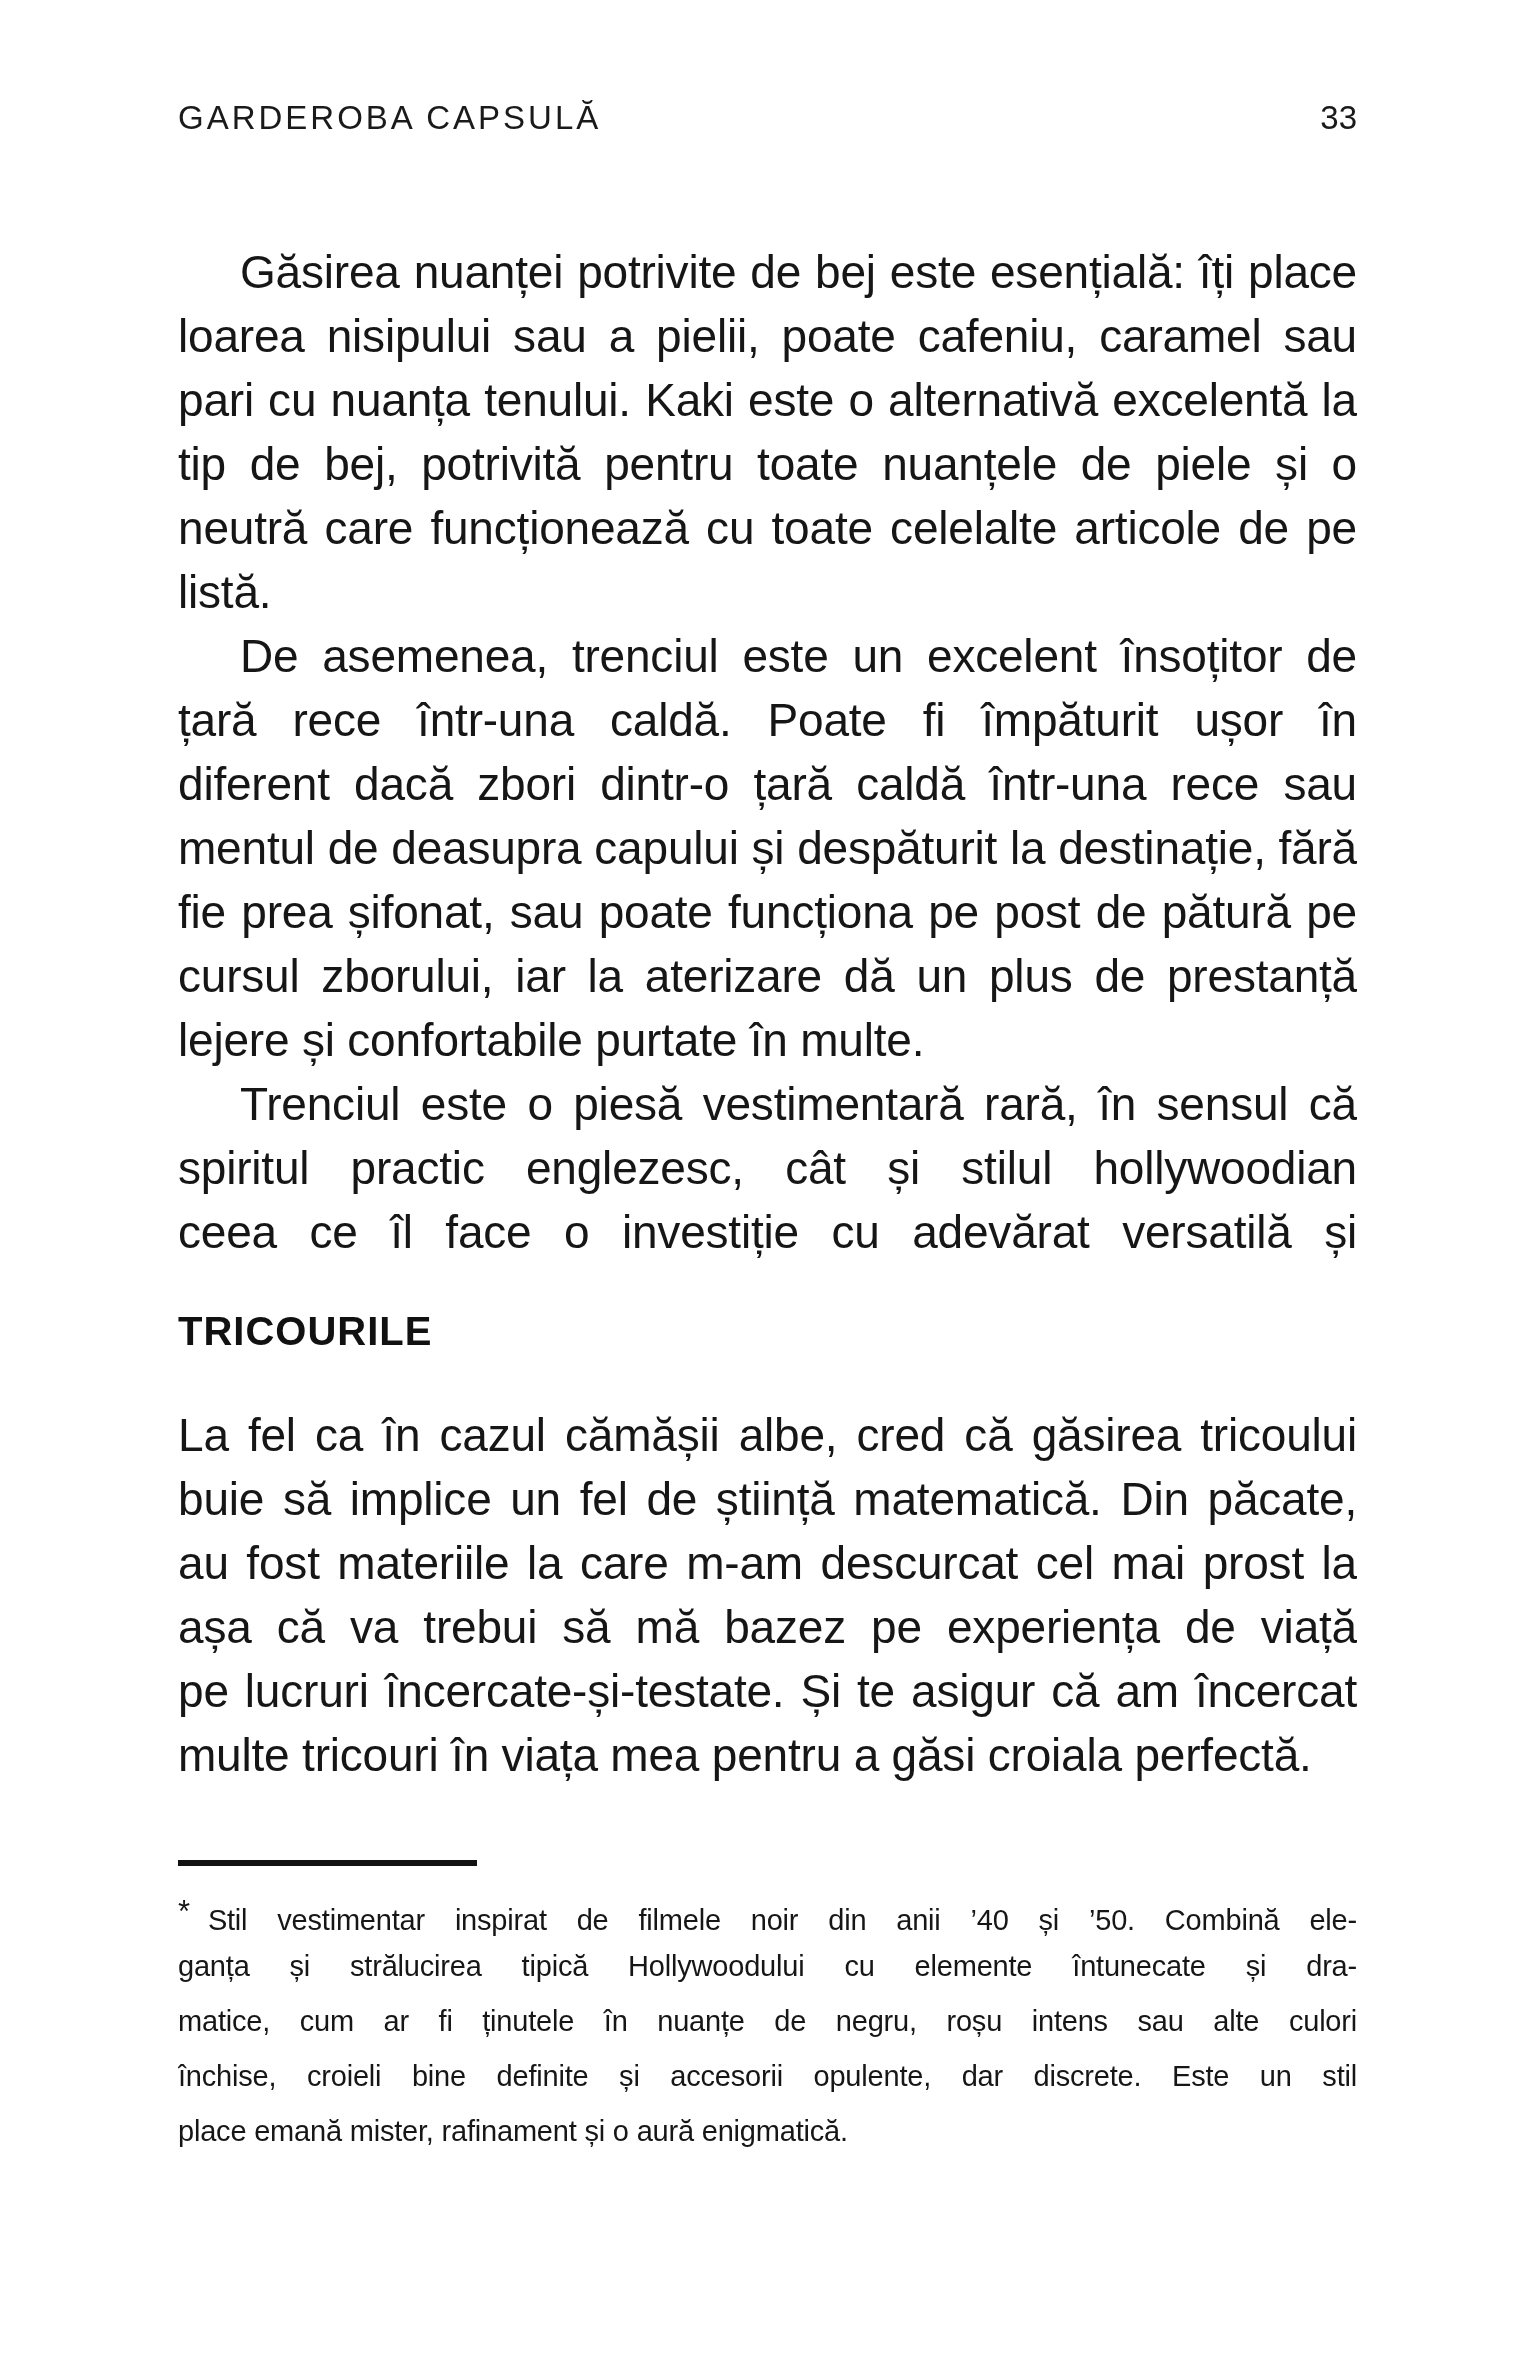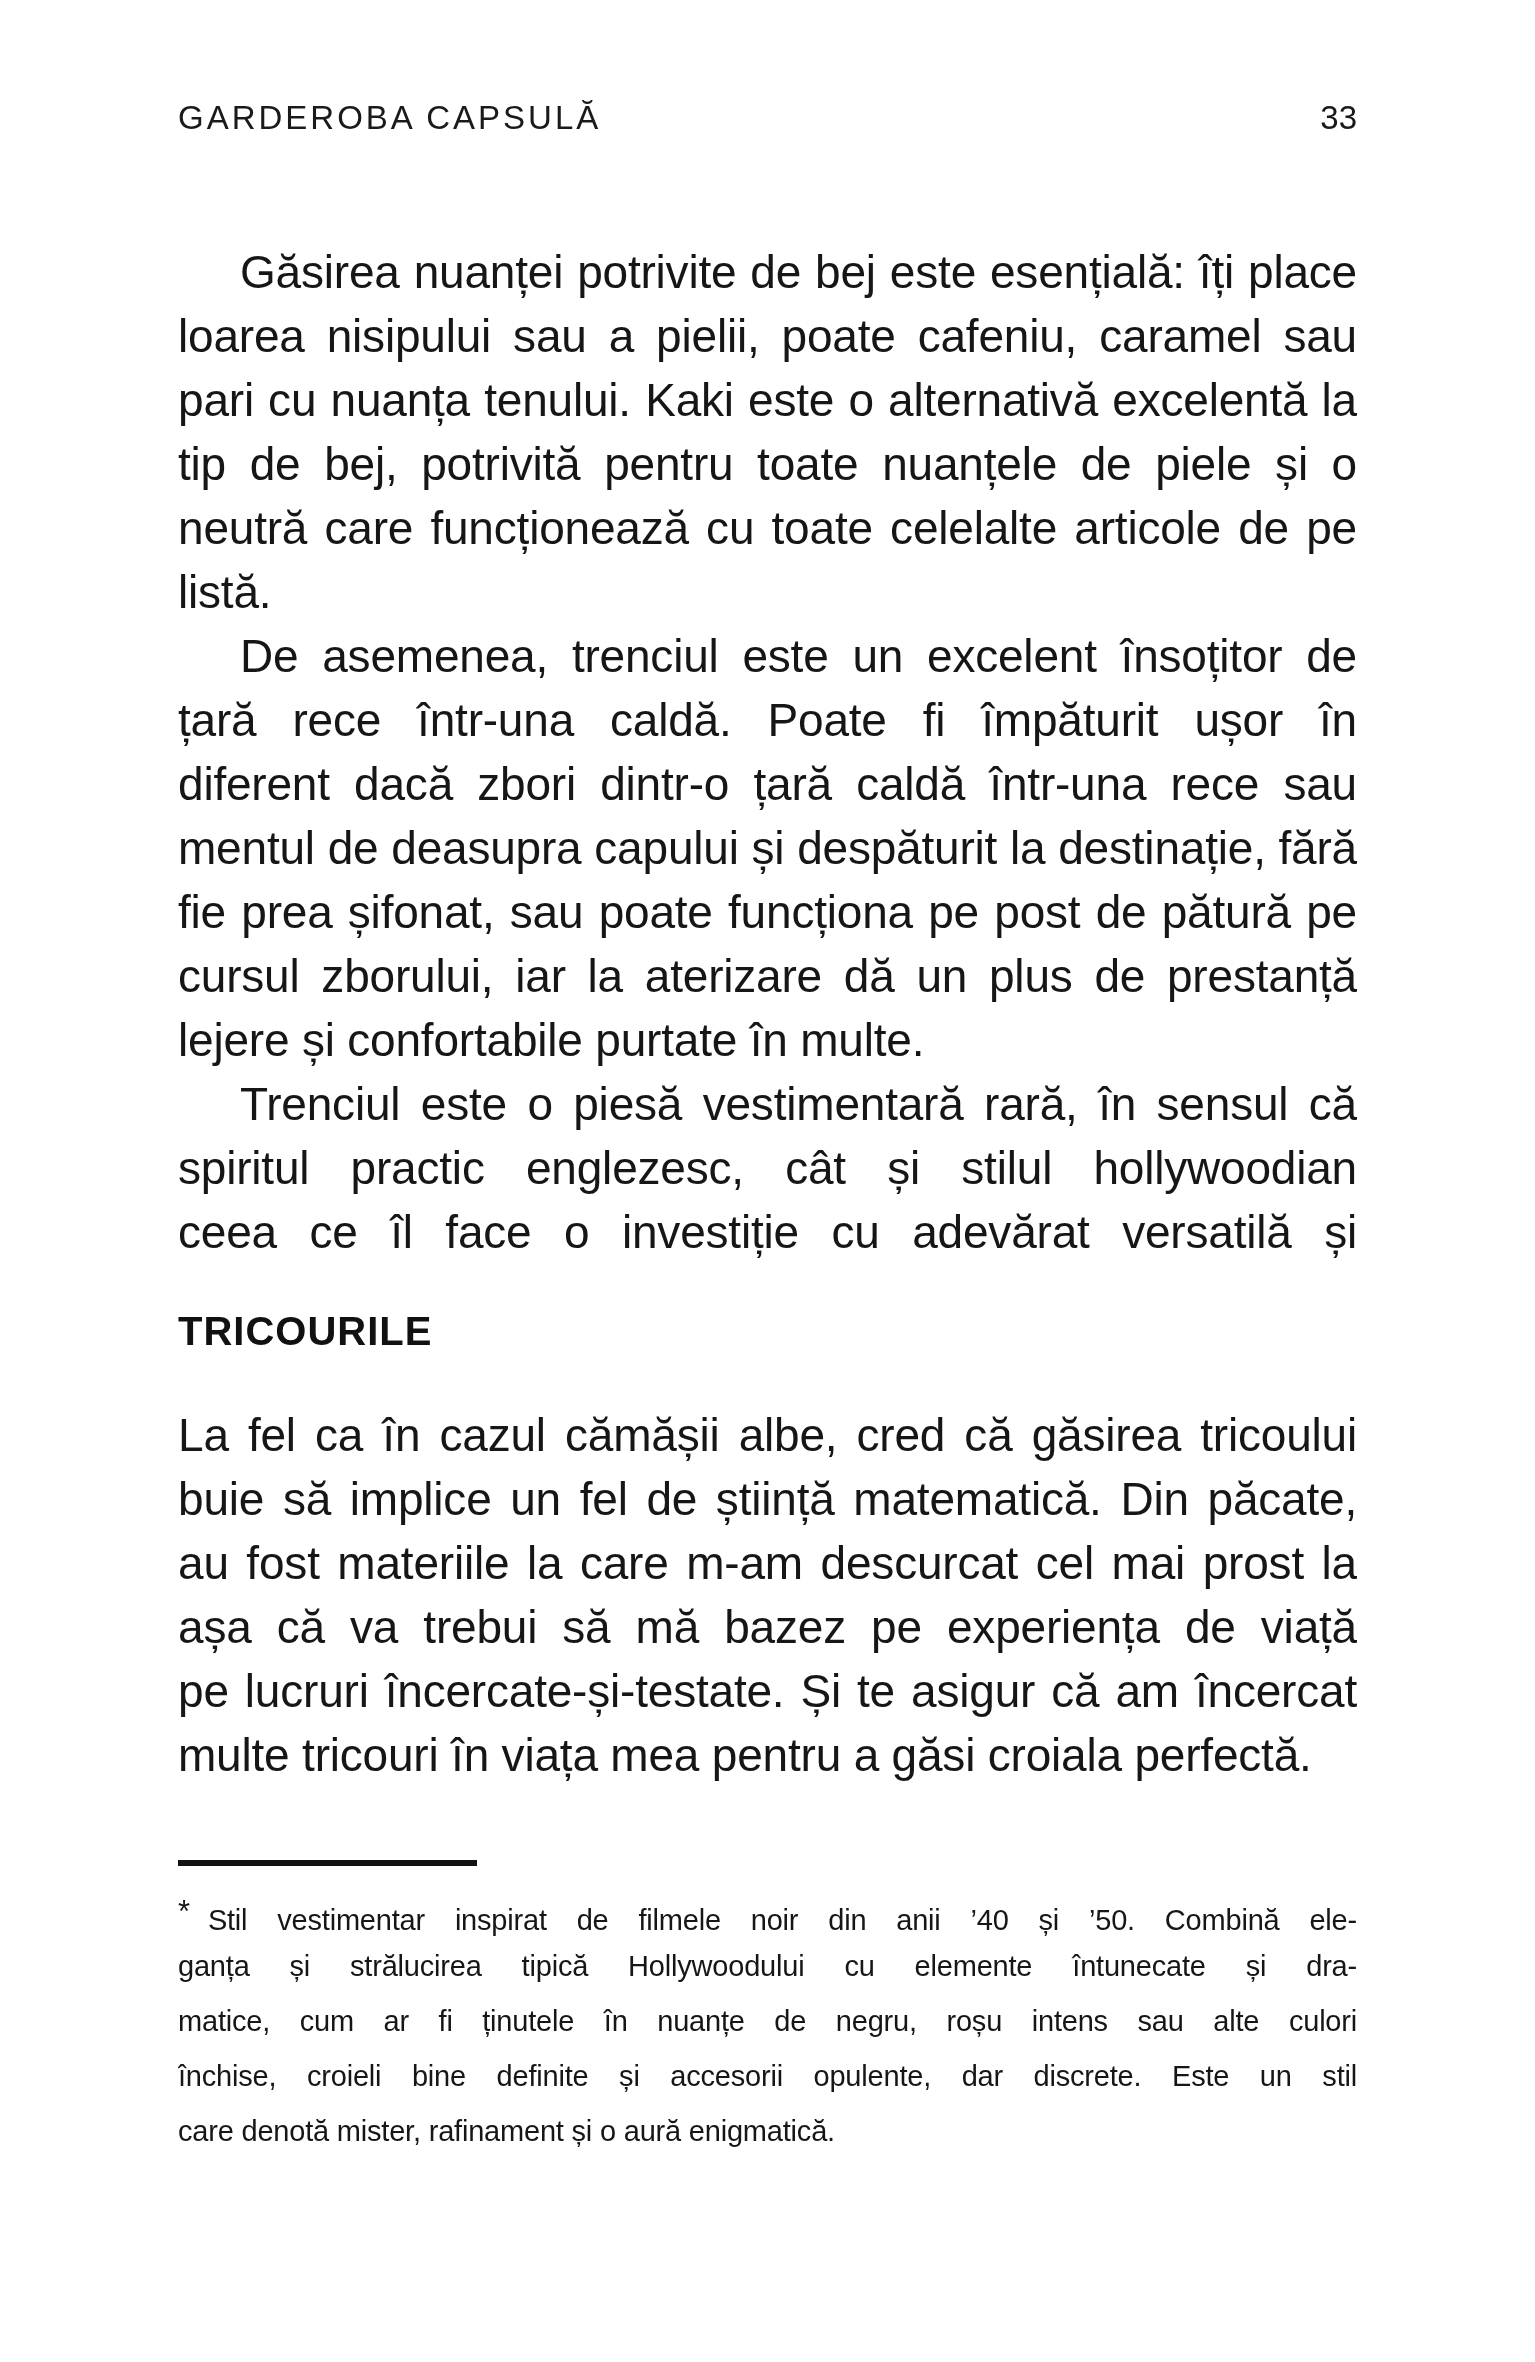--- a/index.html
+++ b/index.html
@@ -140,16 +140,16 @@
 
   </div>
 
   <div class="footnote-rule"></div>
 
   <div class="footnote">
     <div class="fn-line"><span class="fn-star">*</span><span>Stil vestimentar inspirat de filmele noir din anii ’40 și ’50. Combină ele-</span></div>
     <div class="fn-line">ganța și strălucirea tipică Hollywoodului cu elemente întunecate și dra-</div>
     <div class="fn-line">matice, cum ar fi ținutele în nuanțe de negru, roșu intens sau alte culori</div>
     <div class="fn-line">închise, croieli bine definite și accesorii opulente, dar discrete. Este un stil</div>
-    <div class="fn-line para-end">care denotă mister, rafinament și o aură enigmatică.</div>
+    <div class="fn-line para-end">place emană mister, rafinament și o aură enigmatică.</div>
   </div>
 
 </div>
 
 </body></html>

